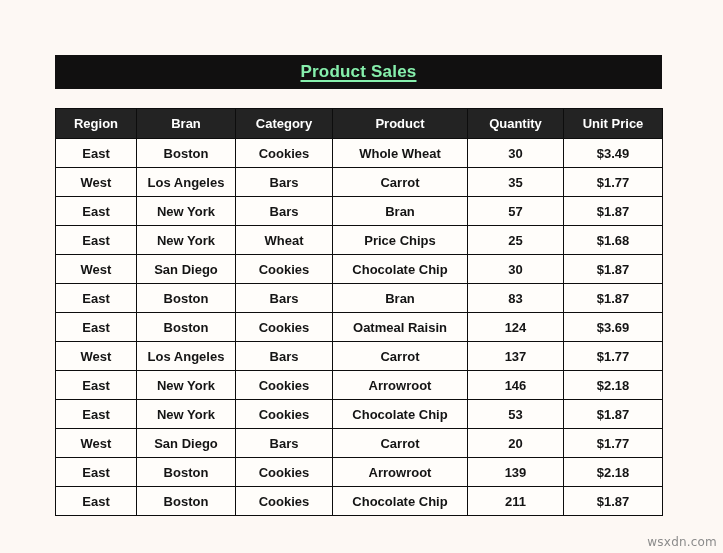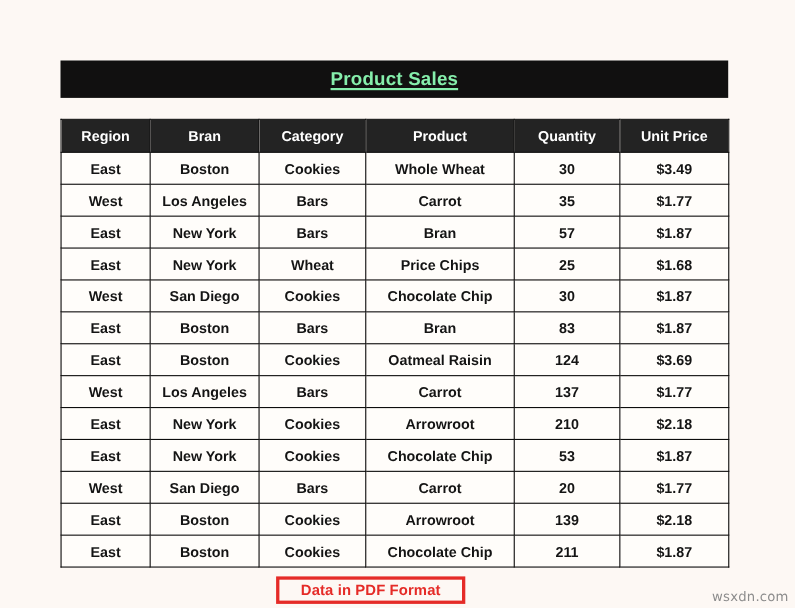--- a/index.html
+++ b/index.html
@@ -204,21 +204,21 @@
           <td>Bars</td>
           <td>Carrot</td>
           <td>137</td>
           <td>$1.77</td>
         </tr>
         <tr>
           <td>East</td>
           <td>New York</td>
           <td>Cookies</td>
           <td>Arrowroot</td>
-          <td>210</td>
+          <td>146</td>
           <td>$2.18</td>
         </tr>
         <tr>
           <td>East</td>
           <td>New York</td>
           <td>Cookies</td>
           <td>Chocolate Chip</td>
           <td>53</td>
           <td>$1.87</td>
         </tr>
@@ -242,19 +242,16 @@
           <td>East</td>
           <td>Boston</td>
           <td>Cookies</td>
           <td>Chocolate Chip</td>
           <td>211</td>
           <td>$1.87</td>
         </tr>
       </tbody>
   </table>
 
-  <div class="footer-note">
-    <span class="footer-note-text">Data in PDF Format</span>
-  </div>
 
   <div class="watermark">wsxdn.com</div>
 
 </div>
 
 </body></html>

